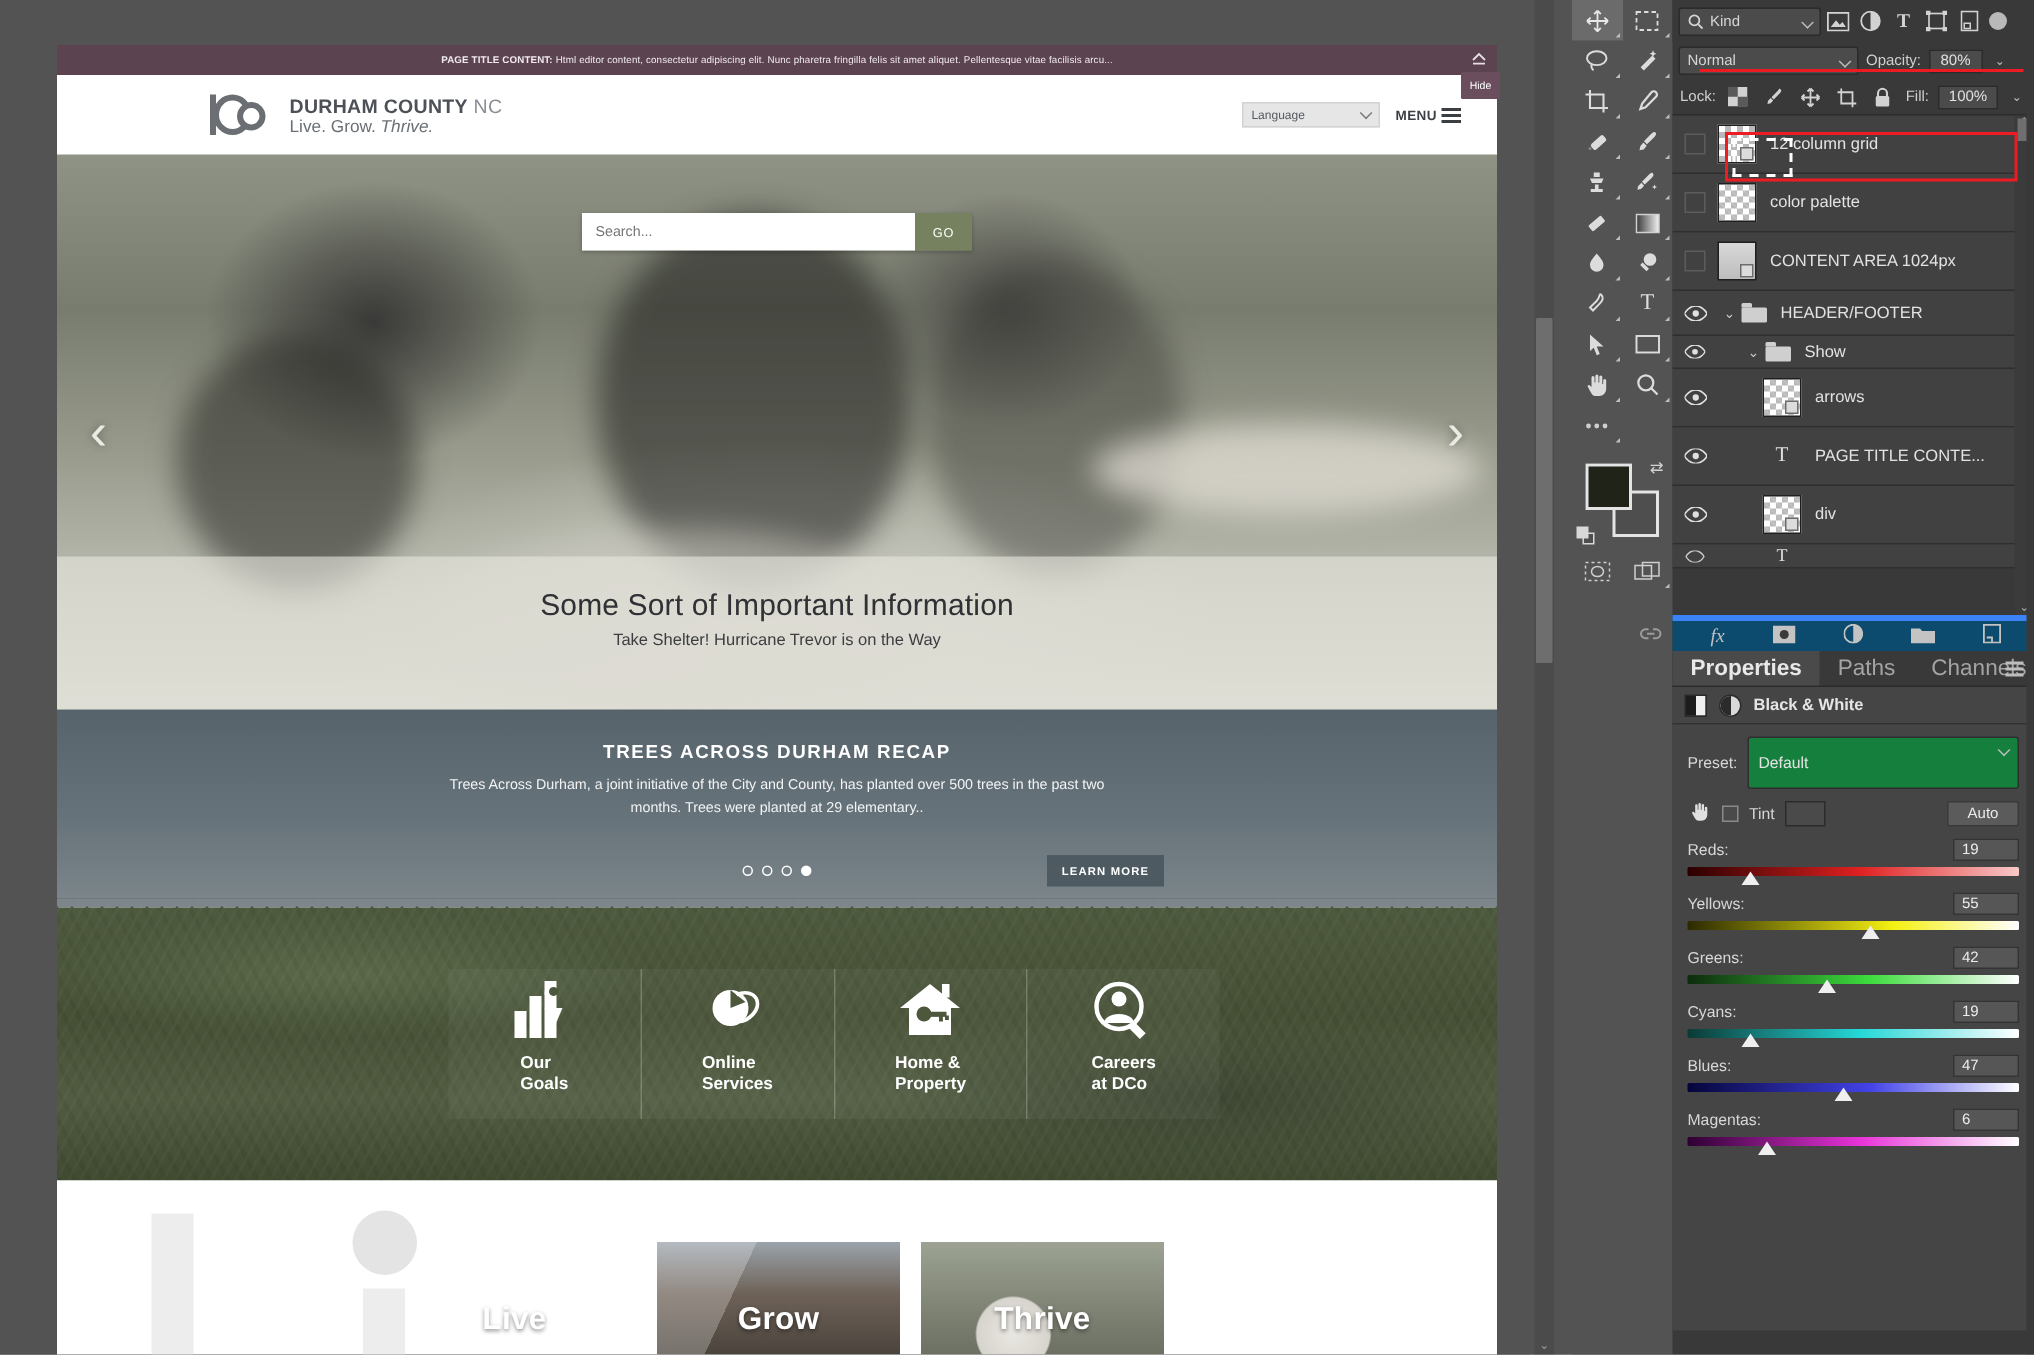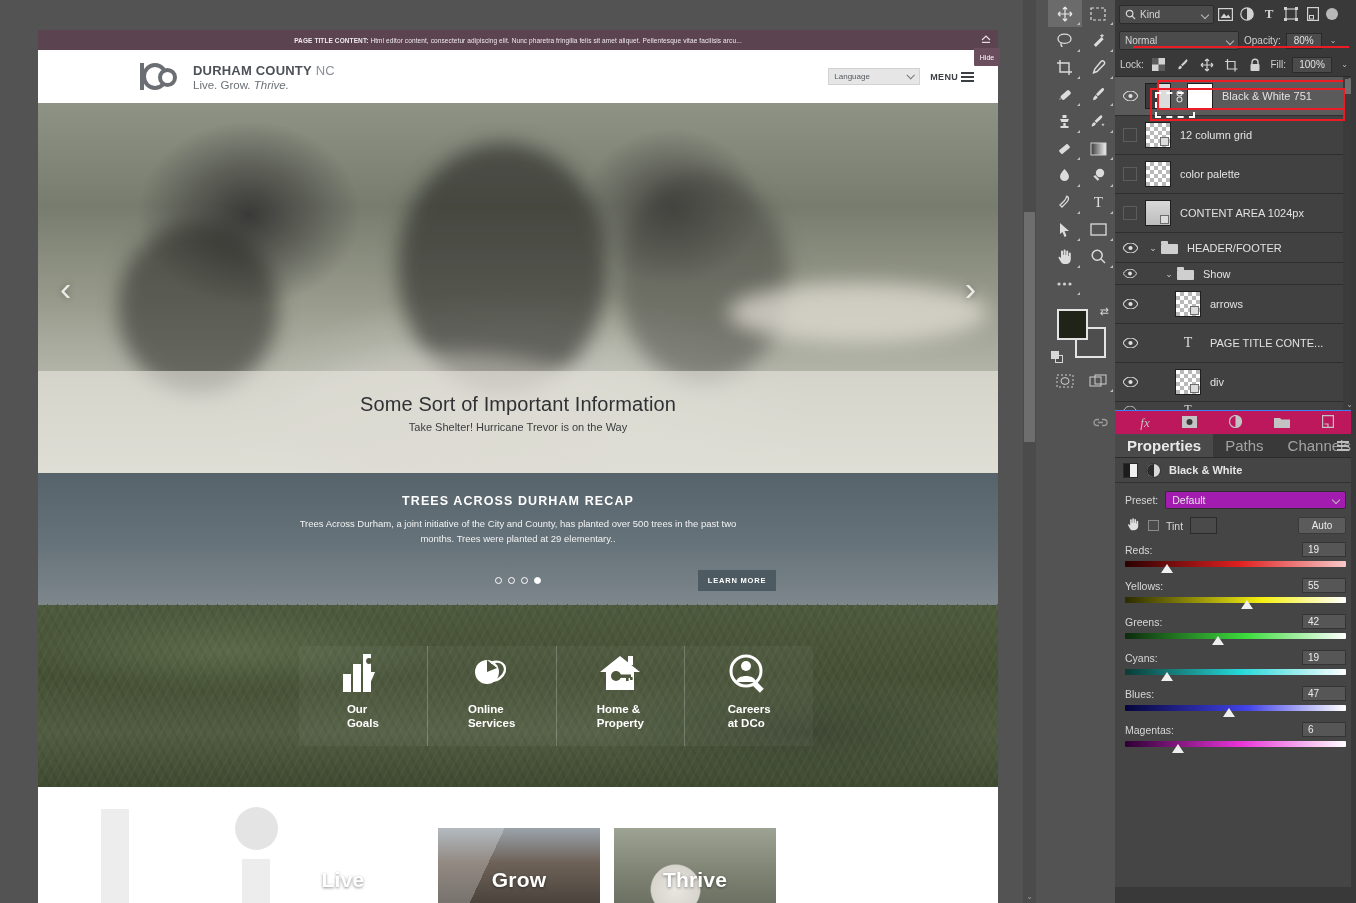--- a/index.html
+++ b/index.html
@@ -166,39 +166,39 @@
   .folder i.tab { bottom:10px; left:0; width:7px; height:3px; background:#cfcfcf; border-radius:1px 1px 0 0; }
   .grpchev { width:16px; color:#cbcbcb; font-size:9px; display:flex; align-items:center; justify-content:center; }
   .tico { font-size:14px; color:#dedede; font-family:"Liberation Serif", serif; }
   .red-hl { position:absolute; border:2px solid #ed1c24; pointer-events:none; }
 
   .lscroll { position:absolute; right:0; top:0; width:13px; bottom:0; background:#3b3b3b; }
   .lscroll .t { position:absolute; left:2px; top:2px; width:9px; height:15px; background:#6f6f6f; }
   .lscroll .up, .lscroll .dn { position:absolute; left:2px; width:9px; height:10px; color:#aaa; font-size:8px; text-align:center; line-height:10px; }
   .lscroll .up { top:0; } .lscroll .dn { bottom:0; }
 
-  .lbar { height:24px; background:#be185d; display:flex; align-items:center; justify-content:center; gap:32px; border-top:1px solid #3b82f6; color:#b9b9b9; }
+  .lbar { height:24px; background:#0c4a6e; display:flex; align-items:center; justify-content:center; gap:32px; border-top:4px solid #3b82f6; color:#b9b9b9; }
 
   
   .ptabs { height:24px; background:#393939; display:flex; align-items:stretch; position:relative; border-bottom:1px solid #2b2b2b; }
   .ptab { padding:0 12px; display:flex; align-items:center; font-size:15px; color:#a4a4a4; }
   .ptab.on { background:#4a4a4a; color:#e8e8e8; font-weight:bold; }
   .pmenu { position:absolute; right:7px; top:7px; width:12px; display:flex; flex-direction:column; gap:2px; }
   .pmenu i { height:2px; background:#bdbdbd; display:block; }
 
   .phead { height:25px; display:flex; align-items:center; gap:8px; padding:0 8px; background:#454545; border-bottom:1px solid #313131; }
   .phead .sw1 { width:15px; height:15px; background:linear-gradient(90deg,#1c1c1c 0 50%,#f0f0f0 50% 100%); border:1px solid #2a2a2a; }
   .phead .sw2 { width:15px; height:15px; border-radius:50%; background:#d9d9d9; border:1px solid #2a2a2a; position:relative; overflow:hidden; }
   .phead .sw2:after { content:""; position:absolute; left:0; top:0; width:50%; height:100%; background:#2b2b2b; }
   .phead .nm { font-size:11px; color:#e6e6e6; font-weight:bold; }
 
   .pbody { background:#454545; padding:8px 10px 10px; height:calc(903px - 450px - 24px - 25px); }
   .prow { display:flex; align-items:center; gap:7px; margin-bottom:8px; }
   .prow .cap { font-size:10.5px; color:#d7d7d7; }
-  .preset-sel { flex:1; height:18px; background:#a21caf; border:1px solid #2e2e2e; border-radius:2px; font-size:10.5px; color:#e3e3e3; display:flex; align-items:center; padding:0 6px; position:relative; }
+  .preset-sel { flex:1; height:35px; background:#15803d; border:1px solid #2e2e2e; border-radius:2px; font-size:10.5px; color:#e3e3e3; display:flex; align-items:center; padding:0 6px; position:relative; }
   .preset-sel .chev { position:absolute; right:6px; top:5px; width:6px; height:6px; border-right:1px solid #bcbcbc; border-bottom:1px solid #bcbcbc; transform:rotate(45deg); }
   .handicon { width:16px; color:#e0e0e0; font-size:12px; text-align:center; }
   .cb { width:11px; height:11px; border:1px solid #8a8a8a; background:#4a4a4a; }
   .tintbox { width:27px; height:17px; background:#4a4a4a; border:1px solid #2b2b2b; }
   .autobtn { margin-left:auto; width:48px; height:17px; background:#5b5b5b; border:1px solid #3a3a3a; border-radius:2px; font-size:10px; color:#eaeaea; display:flex; align-items:center; justify-content:center; }
 
   .srow { margin-bottom:3px; }
   .sline { display:flex; align-items:center; }
   .sname { font-size:10.5px; color:#d7d7d7; }
   .sval { margin-left:auto; width:44px; height:15px; background:#565656; border:1px solid #343434; font-size:10px; color:#ededed; display:flex; align-items:center; padding-left:5px; }
@@ -258,20 +258,24 @@
       <div class="hero">
         <div class="blurblob" style="left:80px;top:120px;width:160px;height:170px;background:rgba(40,40,36,.55)"></div>
         <div class="blurblob" style="left:360px;top:40px;width:210px;height:250px;background:rgba(30,30,28,.55)"></div>
         <div class="blurblob" style="left:580px;top:70px;width:170px;height:210px;background:rgba(60,60,56,.45)"></div>
         <div class="blurblob" style="left:690px;top:180px;width:260px;height:60px;background:rgba(225,222,212,.75)"></div>
         <div class="blurblob" style="left:250px;top:250px;width:330px;height:130px;background:rgba(200,198,190,.55)"></div>
 
         <div class="hero-arrow left">‹</div>
         <div class="hero-arrow right">›</div>
 
+        <div class="searchbar">
+          <input placeholder="Search..." style="">
+          <div class="go">GO</div>
+        </div>
 
         <div class="hero-caption">
           <h1>Some Sort of Important Information</h1>
           <p>Take Shelter! Hurricane Trevor is on the Way</p>
         </div>
       </div>
 
       <div class="recap">
         <h2>TREES ACROSS DURHAM RECAP</h2>
         <p>Trees Across Durham, a joint initiative of the City and County, has planted over 500 trees in the past two months. Trees were planted at 29 elementary..</p>
@@ -646,38 +650,20 @@
             <rect x="1.5" y="6" width="9" height="7" rx="1" fill="#d2d2d2"></rect>
           </svg>
         </div>
       <span class="lbl-sm" style="margin-left:auto">Fill:</span>
       <div class="numbox" style="width:40px">100%</div>
       <div class="minichev">⌄</div>
     </div>
 
     <div class="layers" style="height:333px; position:relative; overflow:hidden;">
 
-      <div class="lrow sel">
-        <div class="eye">
-          <svg width="15" height="10" viewBox="0 0 15 10">
-              <path d="M7.5 0C11 0 14 3 15 5c-1 2-4 5-7.5 5S1 7 0 5C1 3 4 0 7.5 0z" fill="none" stroke="#e0e0e0" stroke-width="1.1"></path>
-              <circle cx="7.5" cy="5" r="2.1" fill="#e0e0e0"></circle>
-            </svg>
-        </div>
-        <div class="lthumb bw-thumb"></div>
-        <div class="linkico">
-          <svg width="9" height="13" viewBox="0 0 9 13" fill="none" stroke="#d8d8d8" stroke-width="1.1">
-              <rect x="2" y="1" width="5" height="5" rx="2.5"></rect>
-              <rect x="2" y="7" width="5" height="5" rx="2.5"></rect>
-            </svg>
-        </div>
-        <div class="lthumb mask-thumb"></div>
-        <div class="lname">Black &amp; White 751</div>
-        <div class="red-hl" style="left:42px; top:3px; right:10px; height:30px;"></div>
-      </div>
 
       <div class="lrow">
         <div class="eye">
             <span class="eyebox"></span>
           </div>
         <div class="lthumb checker">
             <span class="smartbadge"></span>
           </div>
         <div class="lname">12 column grid</div>
       </div>

